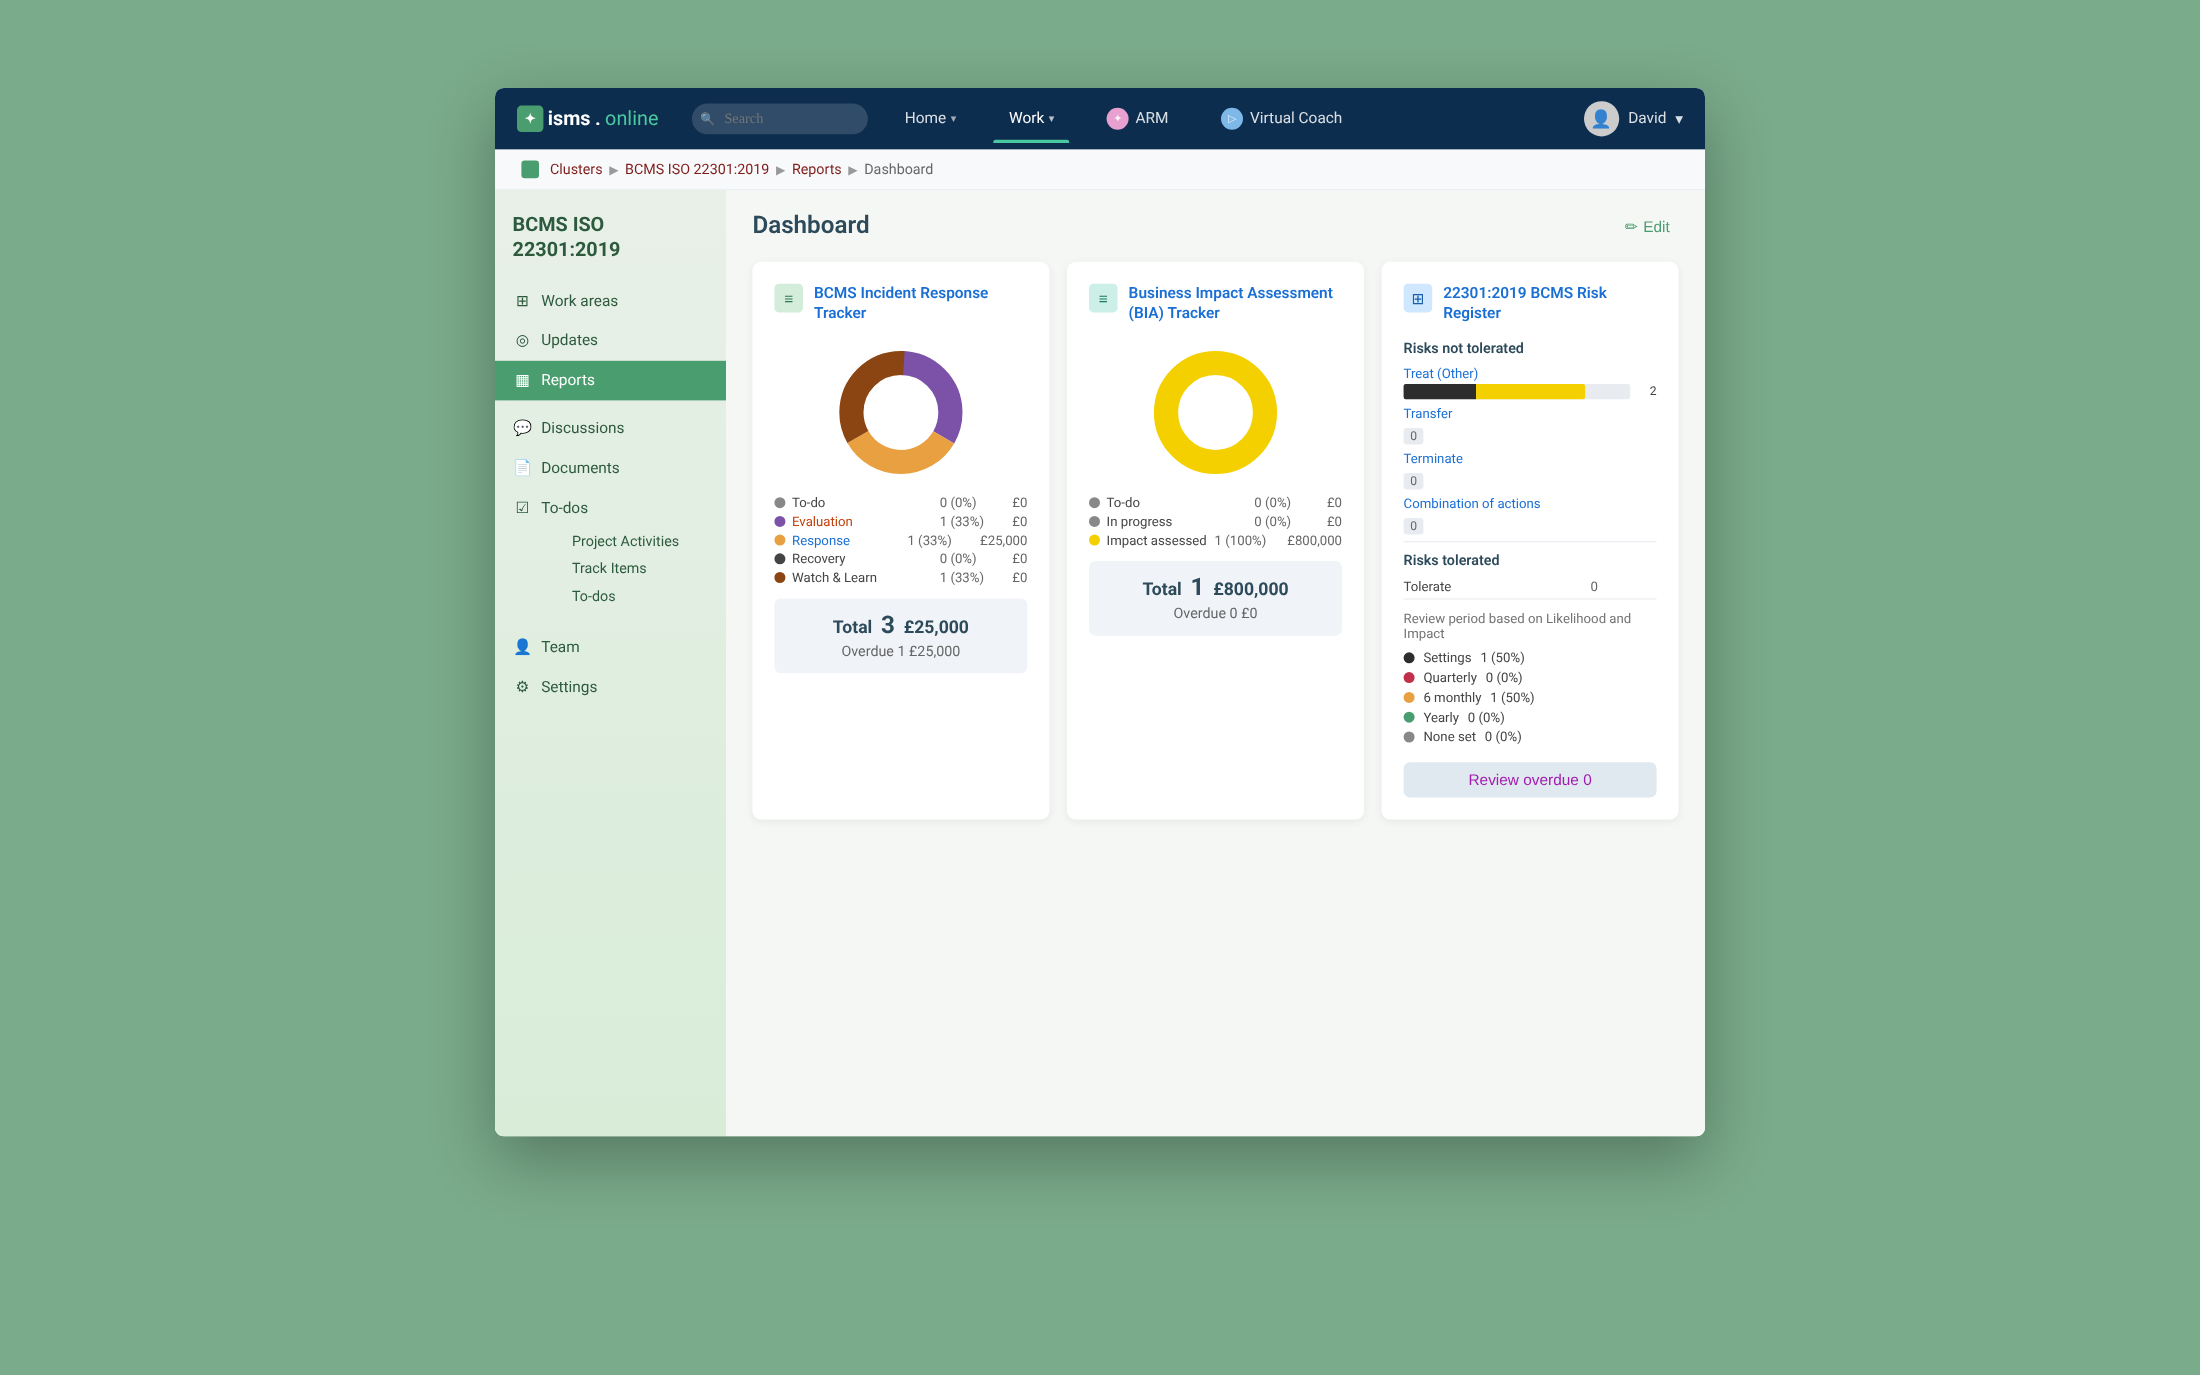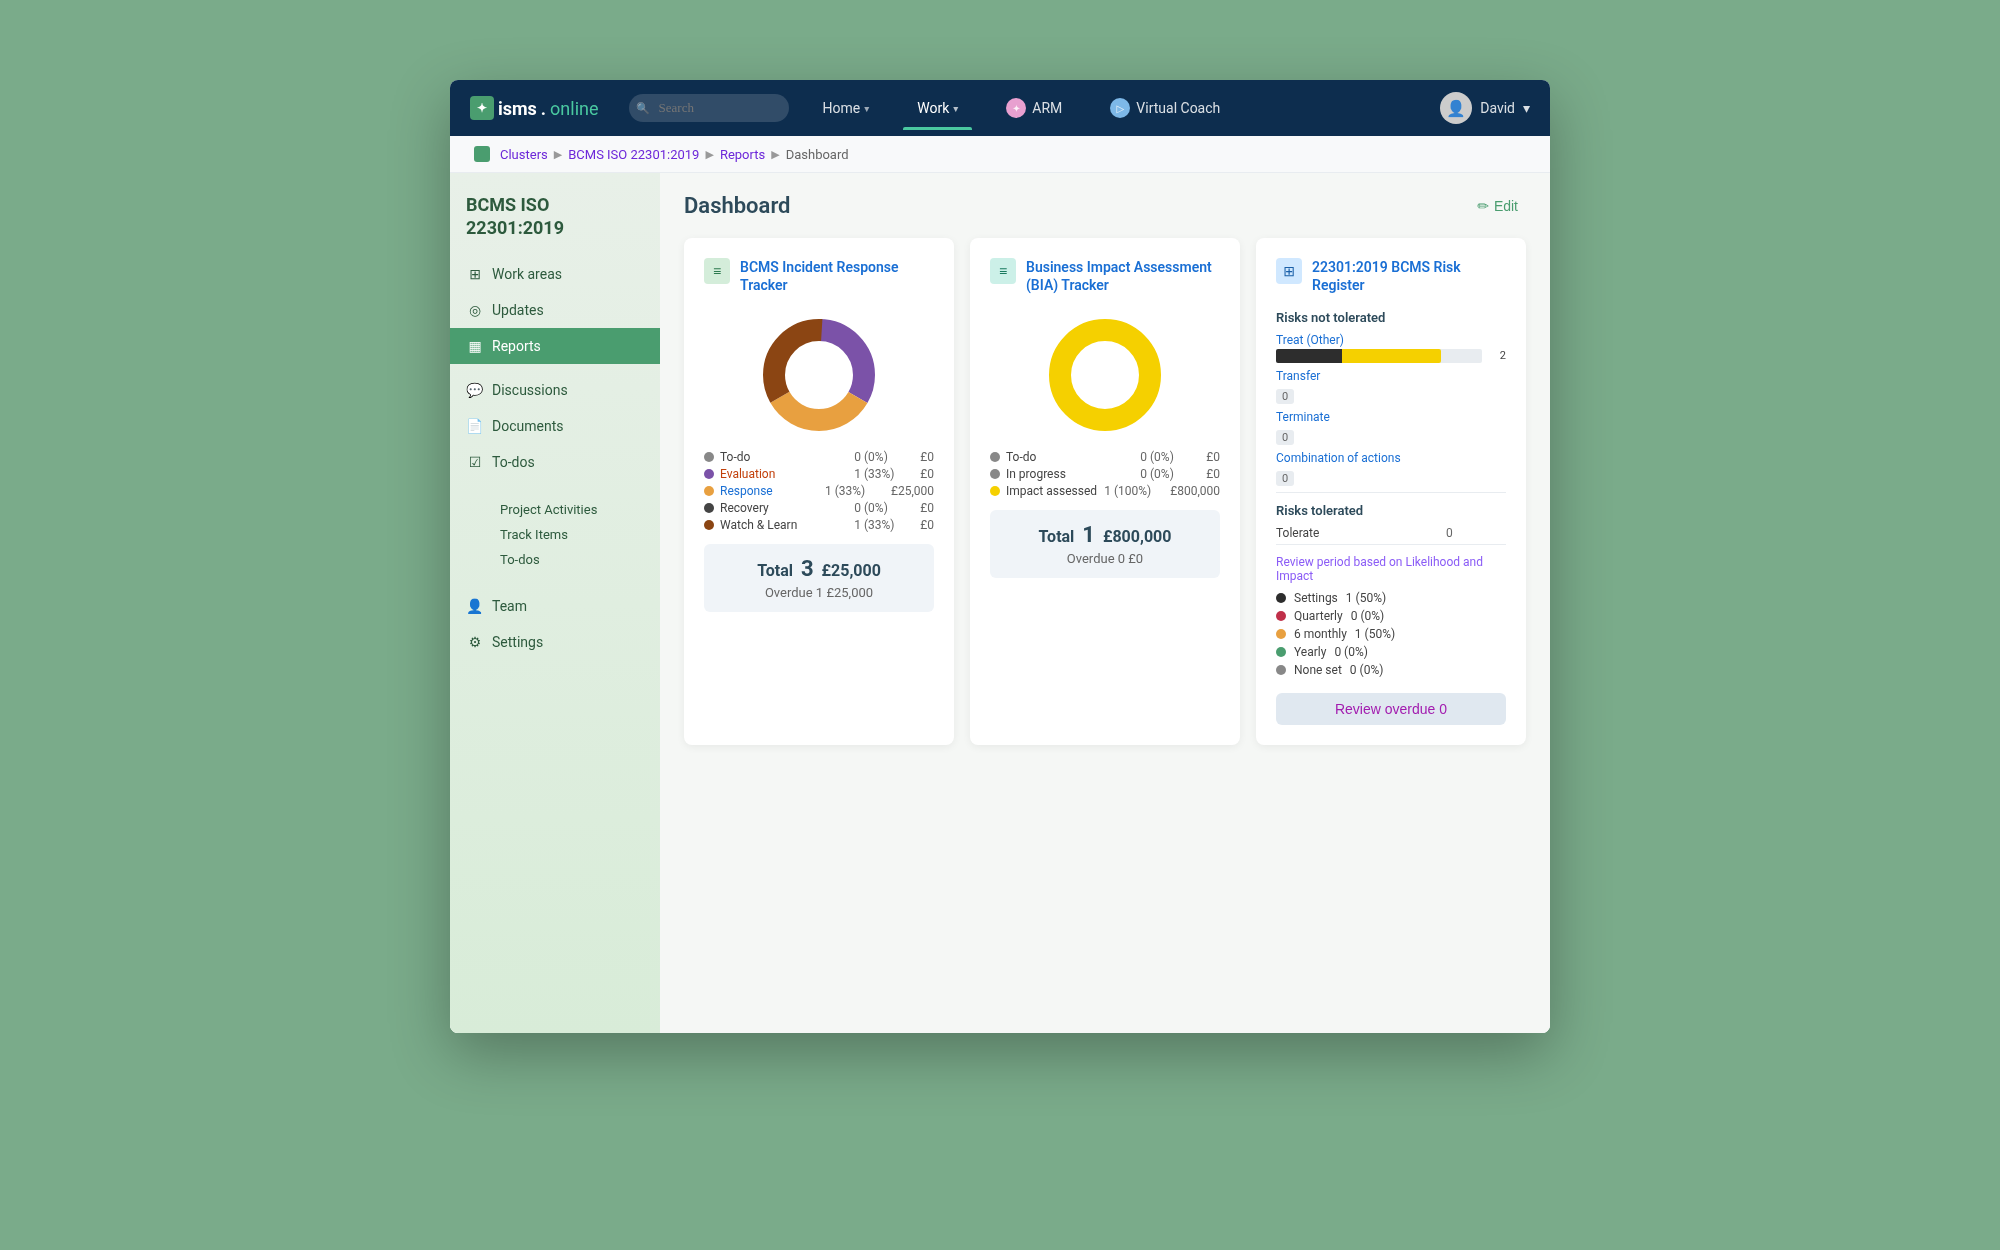--- a/index.html
+++ b/index.html
@@ -163,21 +163,21 @@
       gap: 6px;
       font-size: 13px;
     }
     .breadcrumb-icon {
       width: 16px;
       height: 16px;
       background: #4a9d6f;
       border-radius: 3px;
       margin-right: 4px;
     }
-    .breadcrumb-item { color: #6d28d9; cursor: pointer; }
+    .breadcrumb-item { color: #7f1d1d; cursor: pointer; }
     .breadcrumb-sep { color: #999; font-size: 11px; }
     .breadcrumb-current { color: #666; }
     
     .main-layout {
       display: flex;
       background: #f0f4f0;
       min-height: 860px;
     }
     
     .sidebar {
@@ -210,22 +210,21 @@
     .sidebar-icon {
       width: 18px;
       height: 18px;
       display: flex;
       align-items: center;
       justify-content: center;
       font-size: 14px;
       flex-shrink: 0;
     }
     .sidebar-sub {
-      padding-left: 42px;
-      margin-top: 17px;
+      padding-left: 62px;
     }
     .sidebar-sub-item {
       font-size: 13px;
       color: #2d5a3d;
       padding: 5px 8px;
       cursor: pointer;
     }
     
     .main-content {
       flex: 1;
@@ -644,21 +643,21 @@
 
           <div class="section-divider"></div>
           <div class="risk-section-title">Risks tolerated</div>
           <div class="legend-item">
             <span class="legend-label">Tolerate</span>
             <span class="legend-count">0</span>
           </div>
 
           <div class="section-divider"></div>
           <div class="review-period">
-            <div class="risk-section-title" style="font-weight:400; font-size:12px; color:#8b5cf6;">Review period based on Likelihood and Impact</div>
+            <div class="risk-section-title" style="font-weight:400; font-size:12px; color:#737373;">Review period based on Likelihood and Impact</div>
             <div class="review-item">
               <div class="review-dot" style="background:#2d2d2d;"></div>
               <span>Settings</span>
               <span>1 (50%)</span>
             </div>
             <div class="review-item">
               <div class="review-dot" style="background:#c0304a;"></div>
               <span>Quarterly</span>
               <span>0 (0%)</span>
             </div>

